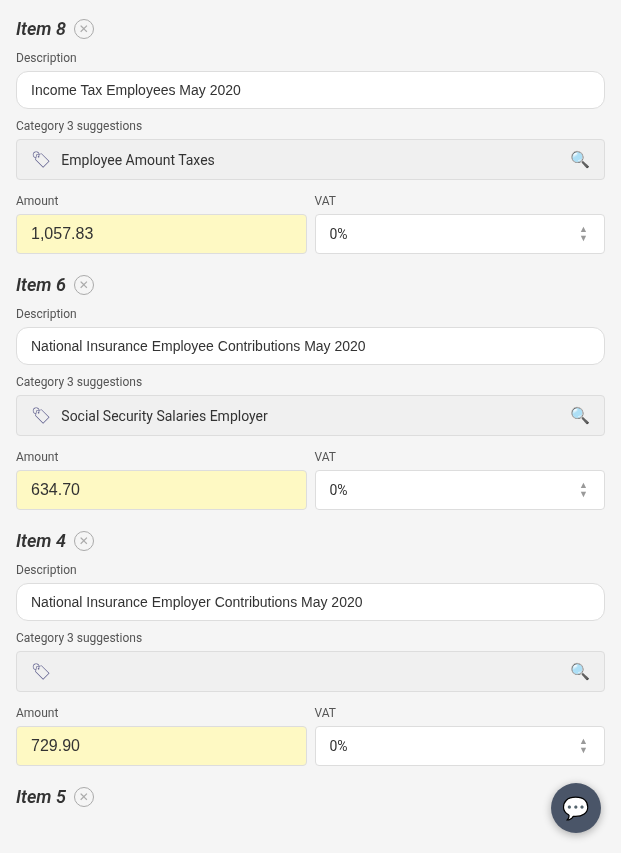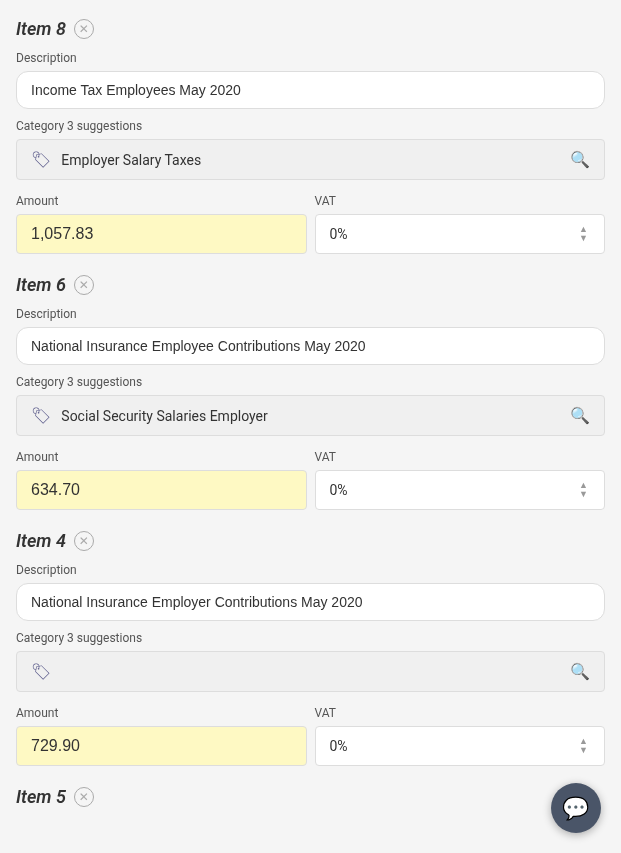--- a/index.html
+++ b/index.html
@@ -188,21 +188,21 @@
     <button class="close-btn">✕</button>
   </div>
 
   <div class="field-label">Description</div>
   <input class="text-input" type="text" value="Income Tax Employees May 2020" style="">
 
   <div class="field-label">Category 3 suggestions</div>
   <div class="category-select">
     <div class="category-select-left">
       <span class="tag-icon">🏷</span>
-      <span>Employer Salary Taxes</span>
+      <span>Employee Amount Taxes</span>
     </div>
     <span class="search-icon">🔍</span>
   </div>
 
   <div class="amount-vat-row">
     <div class="amount-field">
       <div class="field-label">Amount</div>
       <input class="amount-input" type="text" value="1,057.83" style="">
     </div>
     <div class="vat-field">

